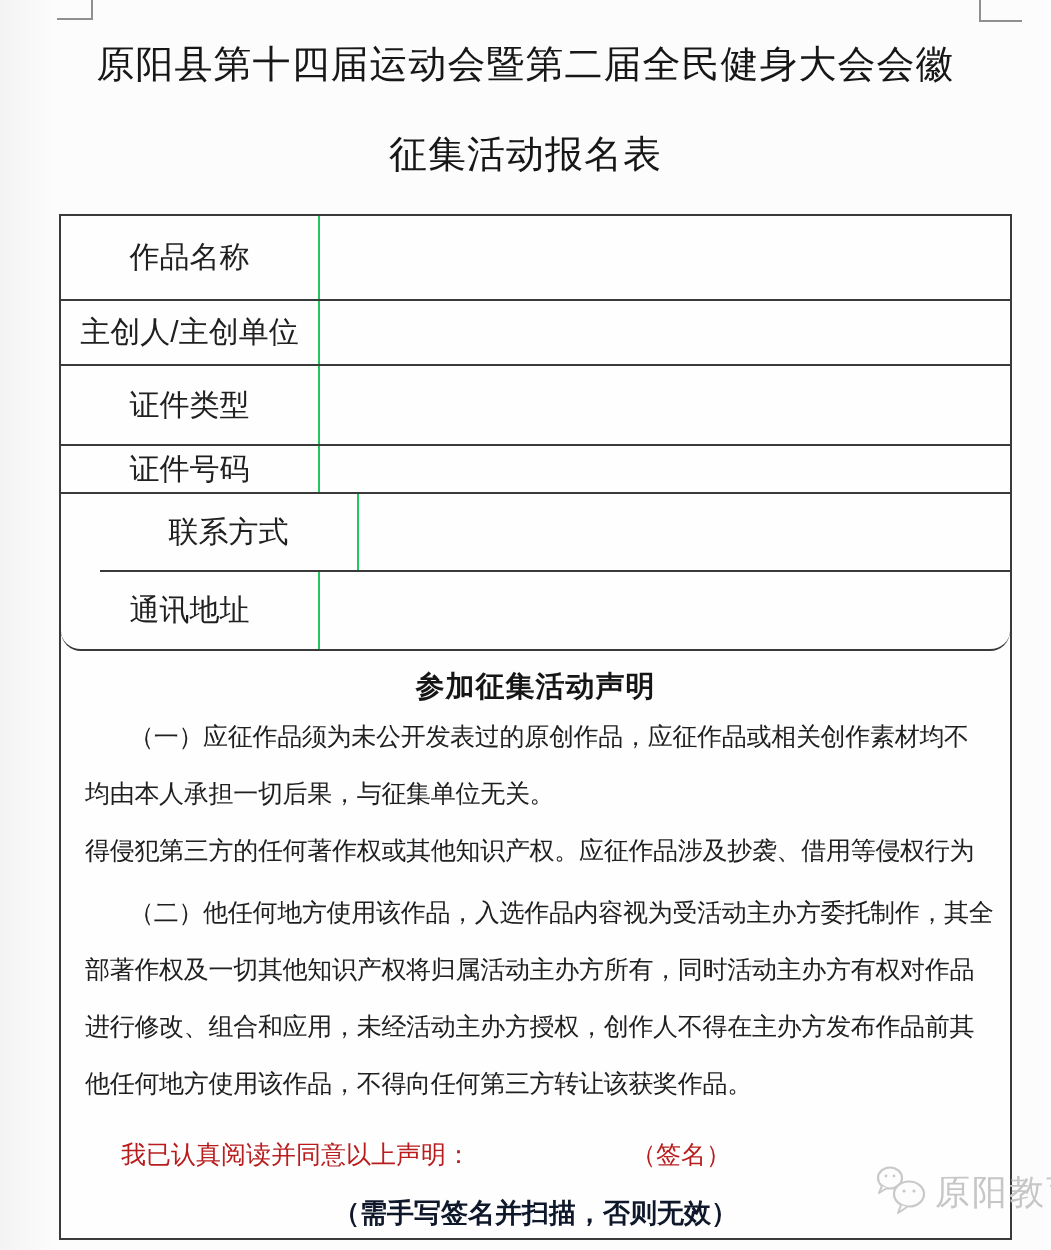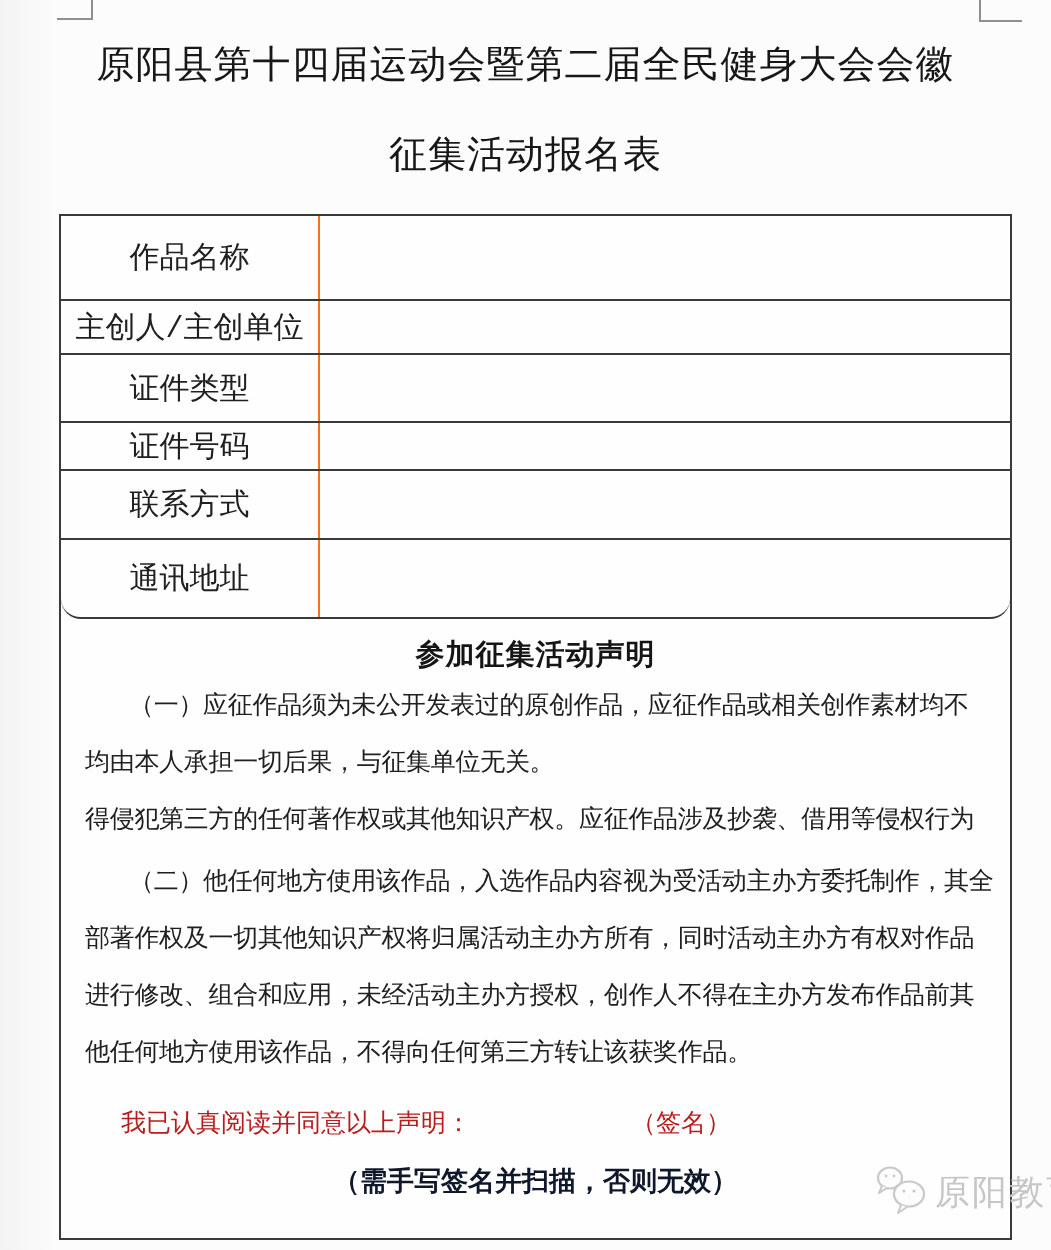--- a/index.html
+++ b/index.html
@@ -36,27 +36,27 @@
   }
   
   .form-table{
     position:absolute;left:59px;top:214px;width:953px;height:1026px;
     box-sizing:border-box;border:2px solid #3a3a3a;background:#fefefe;
   }
   .form-row{
     display:flex;box-sizing:border-box;border-bottom:2px solid #3a3a3a;
   }
   .cell-label{
-    width:259px;box-sizing:border-box;border-right:2px solid #f97316;
+    width:259px;box-sizing:border-box;border-right:2px solid #22c55e;
     display:flex;align-items:center;justify-content:center;
-    font-size:30px;color:#202020;white-space:nowrap;font-family:Liberation Mono, monospace;
+    font-size:30px;color:#202020;white-space:nowrap;
   }
   .cell-value{flex:1;}
-  .r1{height:85px;} .r2{height:54px;} .r3{height:68px;}
-  .r4{height:48px;} .r5{height:69px;} .r6{height:79px;border-radius:20px;}
+  .r1{height:85px;} .r2{height:65px;} .r3{height:80px;}
+  .r4{height:48px;} .r5{height:78px;margin-left:39px;} .r6{height:79px;border-radius:20px;}
   
   .decl{
     box-sizing:border-box;height:605px;padding:0 24px;
     overflow:hidden;
   }
   .decl-title{
     margin-top:13px;line-height:44px;text-align:center;
     font-size:29px;font-weight:bold;color:#151515;letter-spacing:1px;
   }
   .decl-line{

